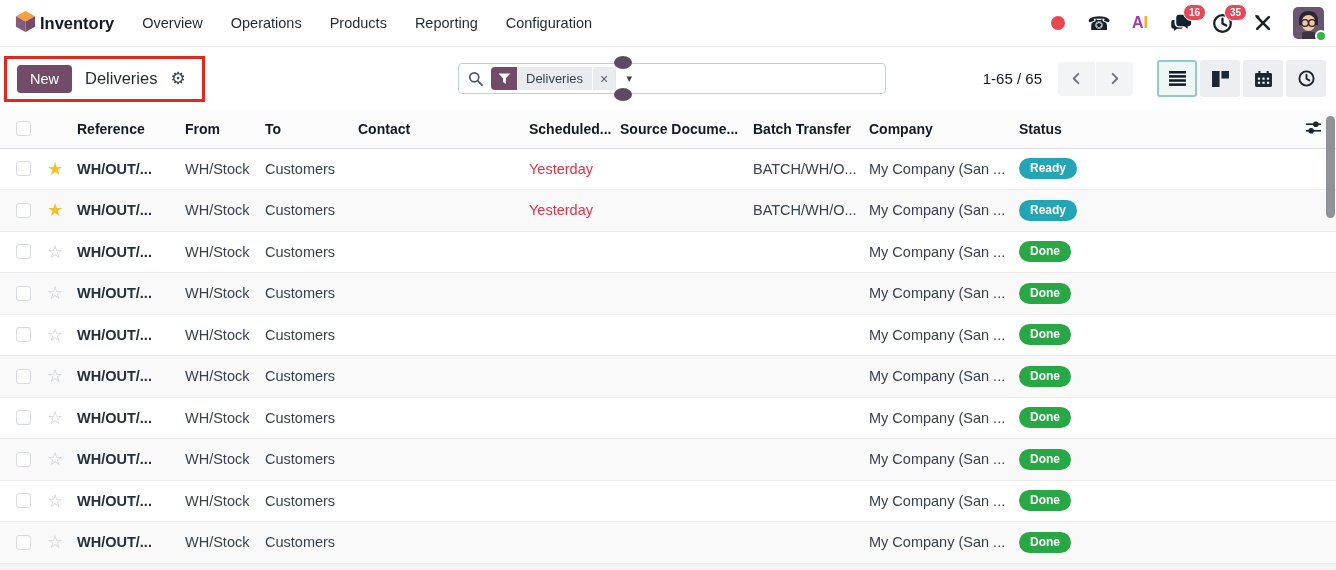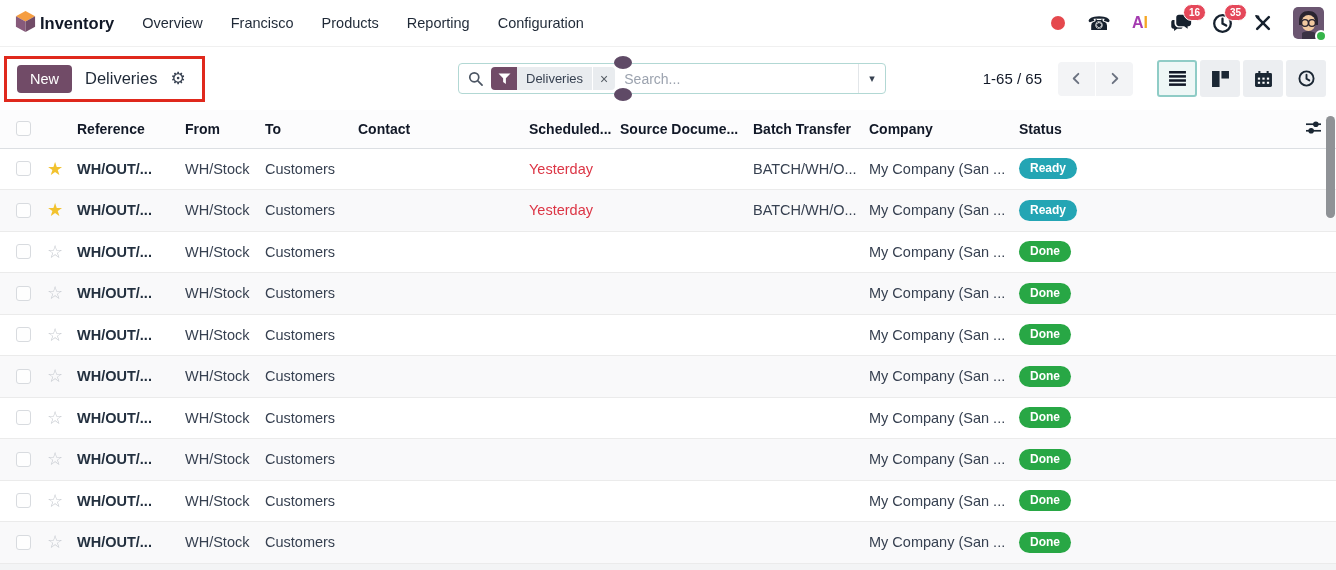--- a/index.html
+++ b/index.html
@@ -115,21 +115,21 @@
         <span>
           <svg width="23" height="23" viewBox="0 0 24 24">
             <polygon points="12,1 22,6.5 12,12 2,6.5" fill="#f59e42"></polygon>
             <polygon points="2,6.5 12,12 12,23 2,17.5" fill="#875a7b"></polygon>
             <polygon points="22,6.5 12,12 12,23 22,17.5" fill="#714b67"></polygon>
           </svg>
         </span>
         <span class="app-name">Inventory</span>
       </div>
       <span class="menu-item">Overview</span>
-      <span class="menu-item">Francisco</span>
+      <span class="menu-item">Operations</span>
       <span class="menu-item">Products</span>
       <span class="menu-item">Reporting</span>
       <span class="menu-item">Configuration</span>
     </div>
     <div class="nav-right">
       <span class="nav-icon">
         <span class="record-dot"></span>
       </span>
       <span class="nav-icon">
         <span class="phone-glyph">☎</span>
@@ -192,21 +192,20 @@
       </span>
       <span class="facet">
         <span class="facet-funnel">
           <svg width="13" height="12" viewBox="0 0 14 13" fill="#fff">
             <path d="M0.5 0.5h13l-5 5.2v6.3l-3-2.2V5.7z"></path>
           </svg>
         </span>
         <span class="facet-label">Deliveries</span>
         <span class="facet-remove">×</span>
       </span>
-      <input class="search-input" placeholder="Search..." style="">
       <span class="search-toggle">
         <span>▾</span>
       </span>
       <span class="handle handle-top"></span>
       <span class="handle handle-bottom"></span>
     </div>
 
     <div class="cp-right">
       <span class="pager-text">1-65 / 65</span>
       <span class="pager-btns">

